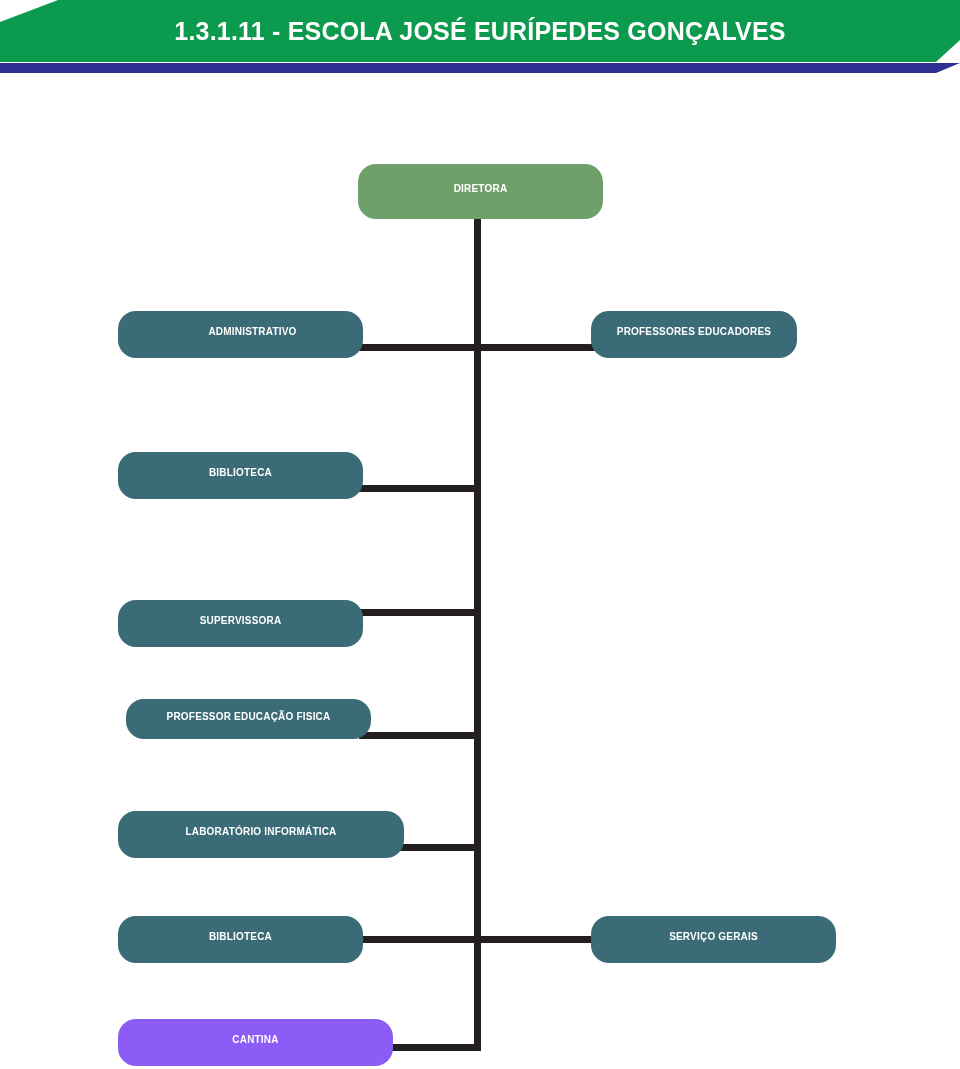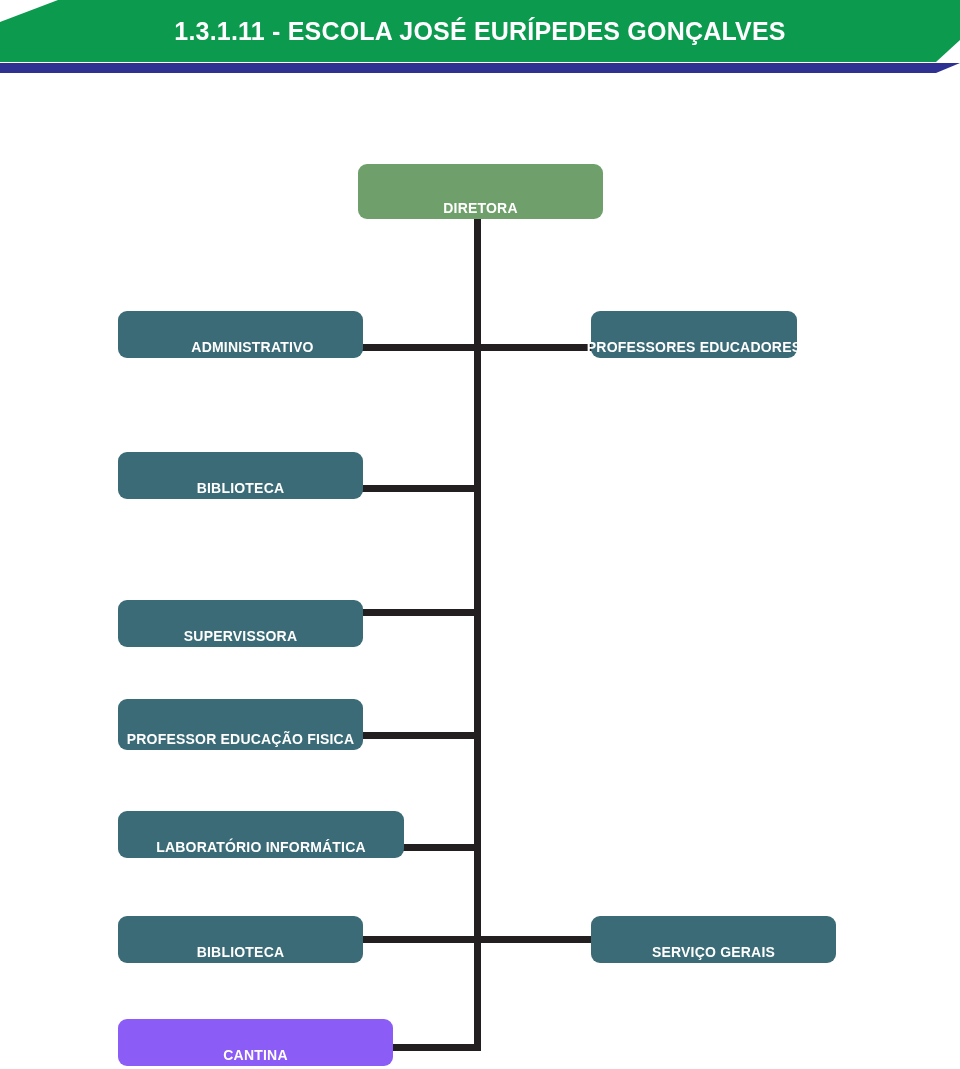--- a/index.html
+++ b/index.html
@@ -72,26 +72,26 @@
 
   
   .connector {
     position: absolute;
     background: #231F20;
   }
 
   
   .node {
     position: absolute;
-    border-radius: 9px;
+    border-radius: 18px;
     display: flex;
-    align-items: flex-end;
+    align-items: center;
     justify-content: center;
     color: #ffffff;
-    font-size: 14px;
+    font-size: 10px;
     font-weight: bold;
     letter-spacing: 0.2px;
     white-space: nowrap;
     box-sizing: border-box;
     z-index: 5;
   }
   .node.root {
     background: #6FA06B;
   }
   .node.branch {
@@ -131,21 +131,21 @@
     </div>
     <div class="node branch" style="left: 591px; top: 311px; width: 206px; height: 47px; background: rgb(58, 107, 118);">
       <span class="node-label">PROFESSORES EDUCADORES</span>
     </div>
     <div class="node branch" style="left: 118px; top: 452px; width: 245px; height: 47px; background: rgb(58, 107, 118);">
       <span class="node-label">BIBLIOTECA</span>
     </div>
     <div class="node branch" style="left: 118px; top: 600px; width: 245px; height: 47px; background: rgb(58, 107, 118);">
       <span class="node-label">SUPERVISSORA</span>
     </div>
-    <div class="node branch" style="left: 118px; top: 699px; width: 245px; height: 51px; background: rgb(58, 107, 118);">
+    <div class="node branch" style="left: 126px; top: 699px; width: 245px; height: 40px; background: rgb(58, 107, 118);">
       <span class="node-label">PROFESSOR EDUCAÇÃO FISICA</span>
     </div>
     <div class="node branch" style="left: 118px; top: 811px; width: 286px; height: 47px; background: rgb(58, 107, 118);">
       <span class="node-label">LABORATÓRIO INFORMÁTICA</span>
     </div>
     <div class="node branch" style="left: 591px; top: 916px; width: 245px; height: 47px; background: rgb(58, 107, 118);">
       <span class="node-label">SERVIÇO GERAIS</span>
     </div>
     <div class="node branch" style="left: 118px; top: 916px; width: 245px; height: 47px; background: rgb(58, 107, 118);">
       <span class="node-label">BIBLIOTECA</span>

